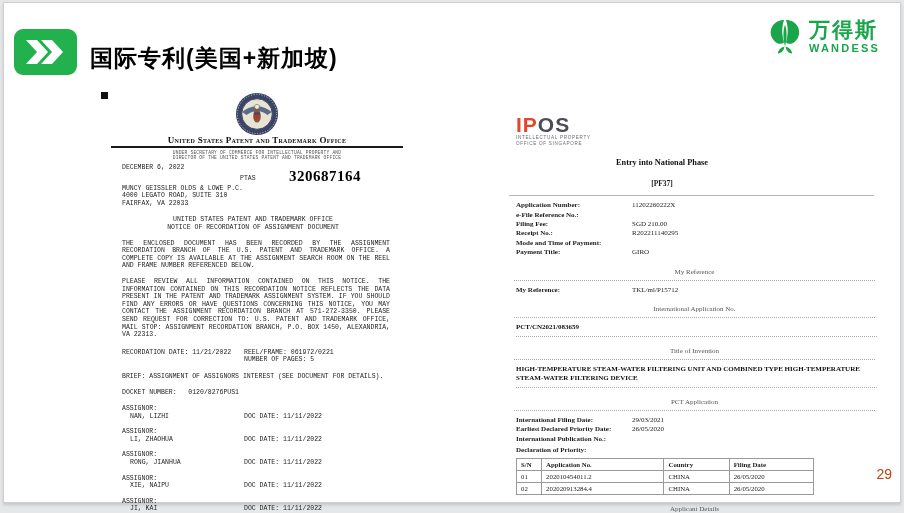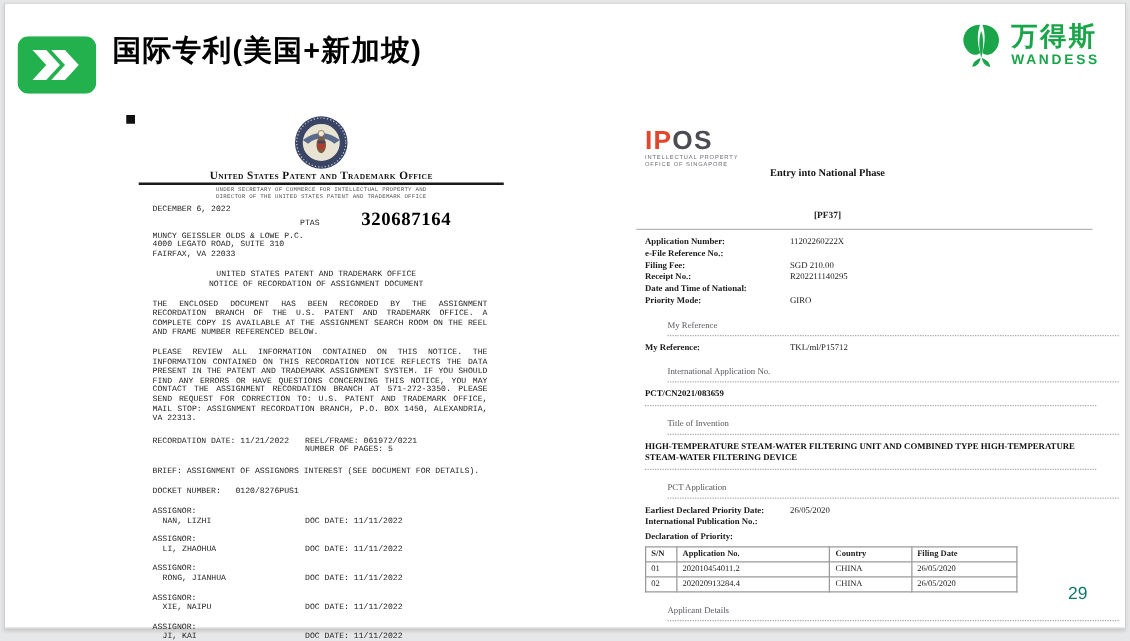--- a/index.html
+++ b/index.html
@@ -12,30 +12,30 @@
   }
   .slide {
     position:absolute; left:3px; top:2px; width:898px; height:501px;
     background:#ffffff; border:1px solid #cfcfcf;
     box-shadow:0 2px 3px rgba(0,0,0,.15);
   }
 
   
   .badge { position:absolute; left:10px; top:26px; width:63px; height:46px; }
   .page-title {
-    position:absolute; left:86px; top:22px;
+    position:absolute; left:86px; top:40px;
     font-size:23px; font-weight:bold; color:#000; letter-spacing:1px;
   }
   .brand { position:absolute; right:20px; top:14px; display:flex; align-items:center; gap:6px; }
   .brand-icon { width:36px; height:38px; }
   .brand-text { display:flex; flex-direction:column; line-height:1; }
   .brand-cn { color:#1ba54b; font-size:21px; font-weight:bold; letter-spacing:2px; }
   .brand-en { color:#1ba54b; font-size:11px; font-weight:bold; letter-spacing:2.2px; margin-top:3px; }
 
-  .page-number { position:absolute; right:30px; bottom:20px; font-size:14px; color:#0f766e; }
+  .page-number { position:absolute; right:8px; bottom:20px; font-size:14px; color:#c2410c; }
 
   
   .doc-us {
     position:absolute; left:97px; top:86px; width:375px; height:398px;
     font-family:"Liberation Mono","DejaVu Sans Mono",monospace;
     font-size:6.5px; line-height:7.6px; color:#1d1d1d;
   }
   .scan-mark { position:absolute; left:0; top:3px; width:7px; height:7px; background:#101010; }
   .us-header { width:312px; text-align:center; }
   .us-seal { width:44px; height:44px; margin:3px auto 1px; display:block; }
@@ -58,40 +58,40 @@
   .us-2col { display:flex; margin-top:10px; }
   .us-2col .c1 { width:122px; }
   .us-brief { margin-top:9px; }
   .us-docket { margin-top:9px; white-space:pre; }
   .us-block { margin-top:8px; }
   .us-nameline { display:flex; }
   .us-nameline .nm { width:122px; padding-left:8px; }
 
   
   .doc-sg {
-    position:absolute; left:505px; top:88px; width:375px; height:392px;
+    position:absolute; left:505px; top:100px; width:375px; height:392px;
     font-family:"Liberation Serif","DejaVu Serif",serif;
     font-size:7px; line-height:9px; color:#222;
   }
   .ipos-logo { margin:12px 0 0 7px; }
   .ipos-word { font-family:"Liberation Sans","DejaVu Sans",sans-serif; font-weight:900; font-size:21px; line-height:20px; letter-spacing:1px; }
   .ipos-ip { color:#e2472e; }
   .ipos-os { color:#4c4c55; }
   .ipos-sub { font-family:"Liberation Sans","DejaVu Sans",sans-serif; font-size:4.6px; line-height:5.6px; color:#6d6d75; letter-spacing:.7px; }
   .sg-centerwrap { width:306px; text-align:center; }
-  .sg-title { margin-top:0; font-weight:bold; font-size:8.3px; color:#111; }
-  .sg-code { margin-top:24px; font-weight:bold; font-size:7.5px; }
+  .sg-title { margin-top:12px; font-weight:bold; font-size:8.3px; color:#111; }
+  .sg-code { margin-top:12px; font-weight:bold; font-size:7.5px; }
   .sg-hr { margin-top:7px; border-top:1px solid #b5b5b5; width:365px; }
   .sg-fields { margin:5px 0 0 7px; width:358px; }
   .sg-row { display:flex; line-height:9.4px; }
   .sg-row .lab { width:116px; font-weight:bold; color:#1c1c1c; }
   .sg-row .val { flex:1; }
   .sg-section {
-    margin:10px 0 0 25px; width:361px; color:#55555c;
-    padding-bottom:3px; border-bottom:1px dotted #a8a8a8;
+    margin:10px 0 0 5px; width:361px; color:#55555c;
+    padding-bottom:3px; border-bottom:1px dotted #a8a8a8;text-align:center;
   }
   .sg-content { margin:5px 0 0 7px; width:361px; }
   .sg-dotted { padding-bottom:4px; border-bottom:1px dotted #a8a8a8; }
   .sg-strong { font-weight:bold; color:#111; }
   .sg-invention { font-weight:bold; color:#111; width:352px; line-height:9px; }
   .sg-decl { margin:2px 0 3px 7px; font-weight:bold; }
   .sg-table { margin:1px 0 0 7px; border-collapse:collapse; width:298px; font-size:6.8px; }
   .sg-table th, .sg-table td { border:1px solid #9a9a9a; padding:1px 4px; text-align:left; font-weight:normal; height:10px; }
   .sg-table th { font-weight:bold; }
   .sg-table .c-sn { width:25px; }
@@ -238,24 +238,24 @@
         </div>
       <div class="sg-row">
           <span class="lab">Filing Fee:</span>
           <span class="val">SGD 210.00</span>
         </div>
       <div class="sg-row">
           <span class="lab">Receipt No.:</span>
           <span class="val">R202211140295</span>
         </div>
       <div class="sg-row">
-          <span class="lab">Date and Time of National:</span>
-        </div>
-      <div class="sg-row">
-          <span class="lab">Priority Mode:</span>
+          <span class="lab">Mode and Time of Payment:</span>
+        </div>
+      <div class="sg-row">
+          <span class="lab">Payment Title:</span>
           <span class="val">GIRO</span>
         </div>
     </div>
 
     <div class="sg-section">My Reference</div>
     <div class="sg-content">
       <div class="sg-row">
           <span class="lab">My Reference:</span>
           <span class="val">TKL/ml/P15712</span>
         </div>
@@ -266,20 +266,24 @@
       <span class="sg-strong">PCT/CN2021/083659</span>
     </div>
 
     <div class="sg-section">Title of Invention</div>
     <div class="sg-content sg-dotted">
       <div class="sg-invention">HIGH-TEMPERATURE STEAM-WATER FILTERING UNIT AND COMBINED TYPE HIGH-TEMPERATURE STEAM-WATER FILTERING DEVICE</div>
     </div>
 
     <div class="sg-section">PCT Application</div>
     <div class="sg-content">
+      <div class="sg-row">
+          <span class="lab">International Filing Date:</span>
+          <span class="val">29/03/2021</span>
+        </div>
       <div class="sg-row">
           <span class="lab">Earliest Declared Priority Date:</span>
           <span class="val">26/05/2020</span>
         </div>
       <div class="sg-row">
           <span class="lab">International Publication No.:</span>
         </div>
     </div>
     <div class="sg-decl">Declaration of Priority:</div>
 

